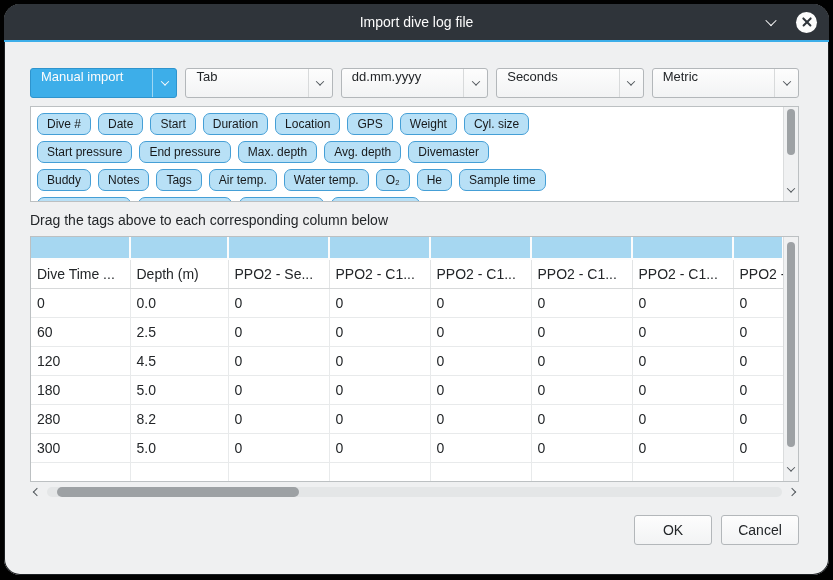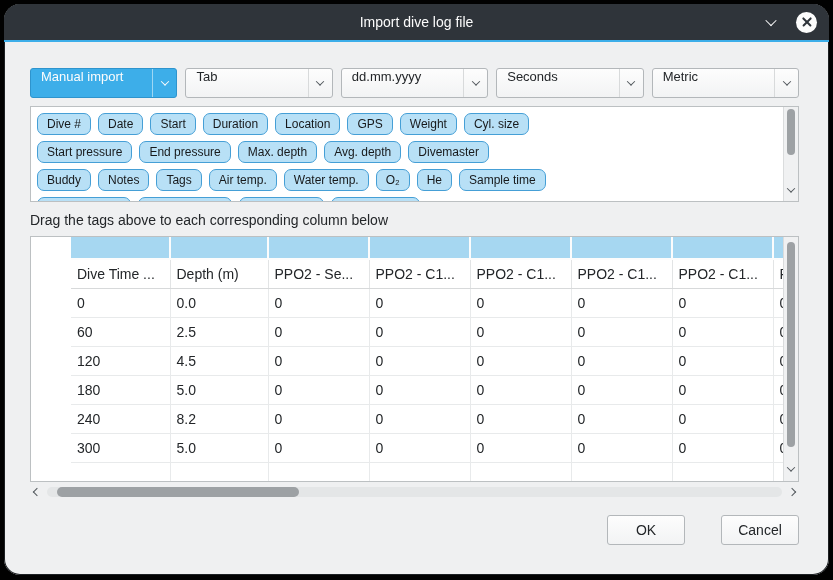--- a/index.html
+++ b/index.html
@@ -75,21 +75,21 @@
   }
   .tagbox-thumb { position: absolute; left: 3px; right: 3px; top: 2px; height: 46px; background: #9da1a4; border-radius: 4px; }
   .tagbox-down { position: absolute; bottom: 4px; left: 4px; }
   
   .instruction { margin-top: 10px; font-size: 14px; color: #232629; height: 18px; }
   
   .tableframe {
     margin-top: 6px; height: 246px; background: #ffffff; border: 1px solid #bcc0c2;
     position: relative; overflow: hidden;
   }
-  .viewport { position: absolute; left: 0; top: 0; right: 15px; bottom: 0; overflow: hidden; padding-left: 40px; }
+  .viewport { position: absolute; left: 0; top: 0; right: 15px; bottom: 0; overflow: hidden; }
   table { border-collapse: collapse; table-layout: fixed; width: 752px; }
   .droprow td {
     height: 22px; background: #a6d7f1;
     border-right: 2px solid #fcfcfc; border-bottom: 2px solid #fcfcfc;
   }
   .headrow td {
     height: 29px; font-size: 14px; color: #232629; padding: 0 6px;
     border-right: 1px solid #e2e4e5; border-bottom: 1px solid #d7d9da;
     white-space: nowrap; overflow: hidden; text-align: left;
   }
@@ -107,21 +107,21 @@
   .hscroll { margin-top: 3px; height: 14px; display: flex; align-items: center; }
   .harrow { width: 14px; height: 14px; display: flex; align-items: center; justify-content: center; }
   .htrack { flex: 1; height: 10px; background: #e4e6e7; border-radius: 5px; margin: 0 3px; position: relative; }
   .hthumb { position: absolute; left: 10px; top: 0; width: 242px; height: 10px; background: #9da1a4; border-radius: 5px; }
   
   .button-row { display: flex; justify-content: flex-end; gap: 9px; margin-top: 16px; }
   .btn {
     min-width: 78px; height: 30px; padding: 0 16px;
     background: linear-gradient(#fdfdfd, #f2f3f4);
     border: 1px solid #b3b7ba; border-radius: 3px;
-    font-size: 14px; color: #232629; font-family: "Liberation Sans", sans-serif; margin-left: 27px;
+    font-size: 14px; color: #232629; font-family: "Liberation Sans", sans-serif;
   }
 </style>
 </head>
 <body>
 
 <div class="window">
 
   <div class="titlebar">
     <div class="title">Import dive log file</div>
     <div class="tb-controls">
@@ -282,21 +282,21 @@
             <td>180</td>
             <td>5.0</td>
             <td>0</td>
             <td>0</td>
             <td>0</td>
             <td>0</td>
             <td>0</td>
             <td>0</td>
           </tr>
           <tr class="datarow">
-            <td>240</td>
+            <td>280</td>
             <td>8.2</td>
             <td>0</td>
             <td>0</td>
             <td>0</td>
             <td>0</td>
             <td>0</td>
             <td>0</td>
           </tr>
           <tr class="datarow">
             <td>300</td>

